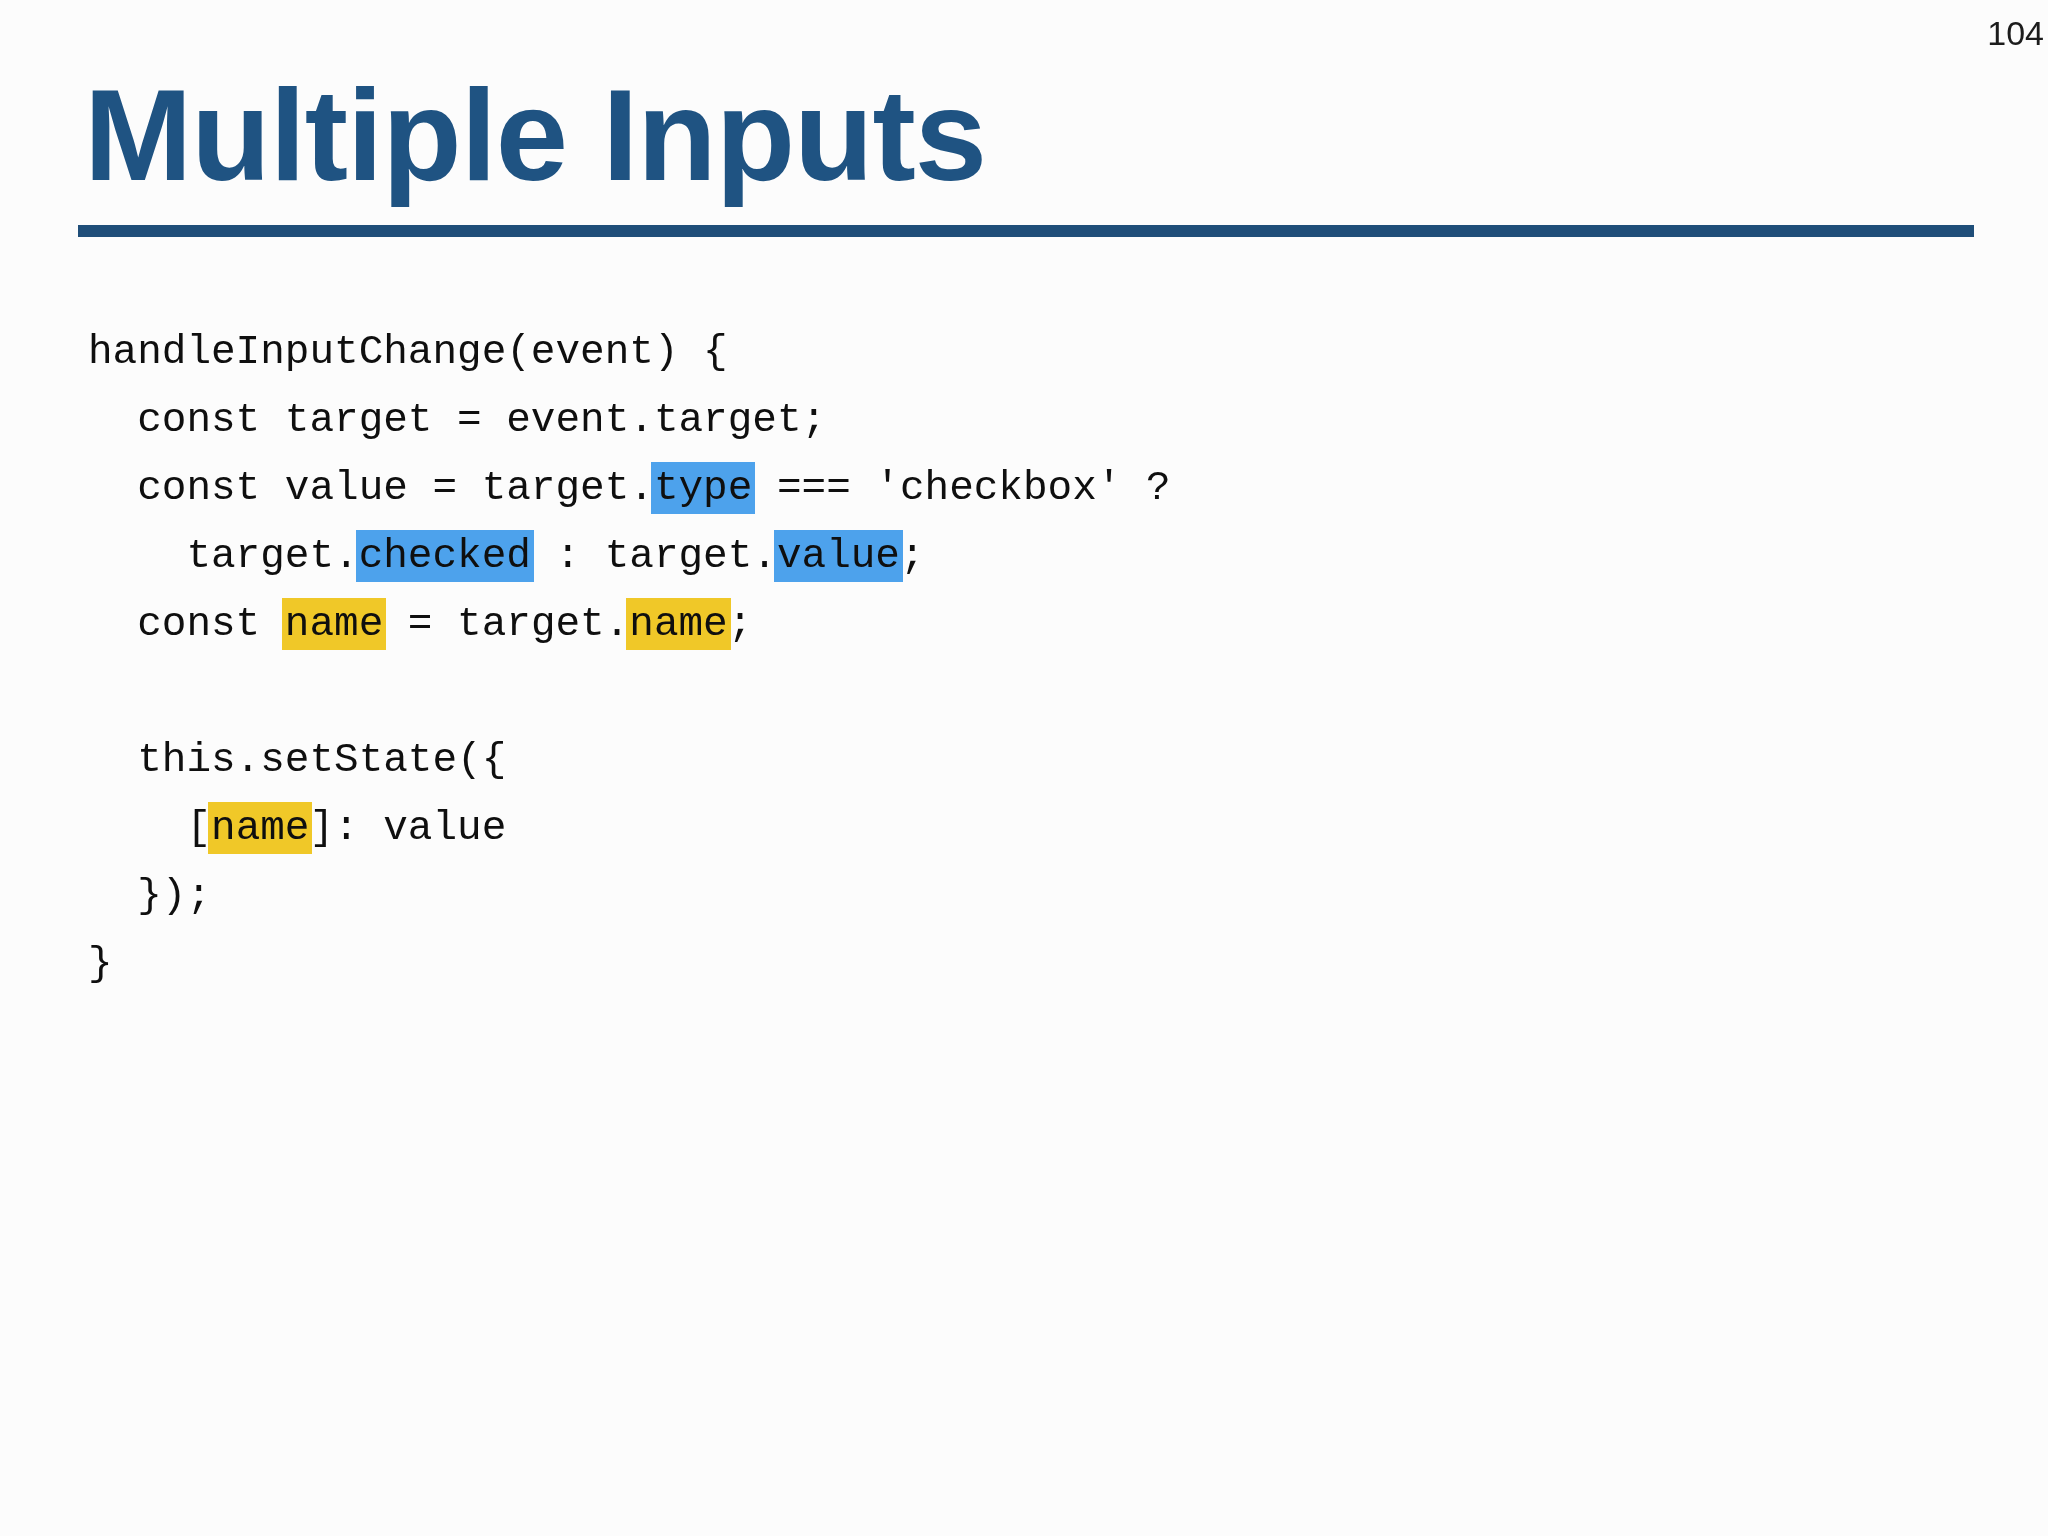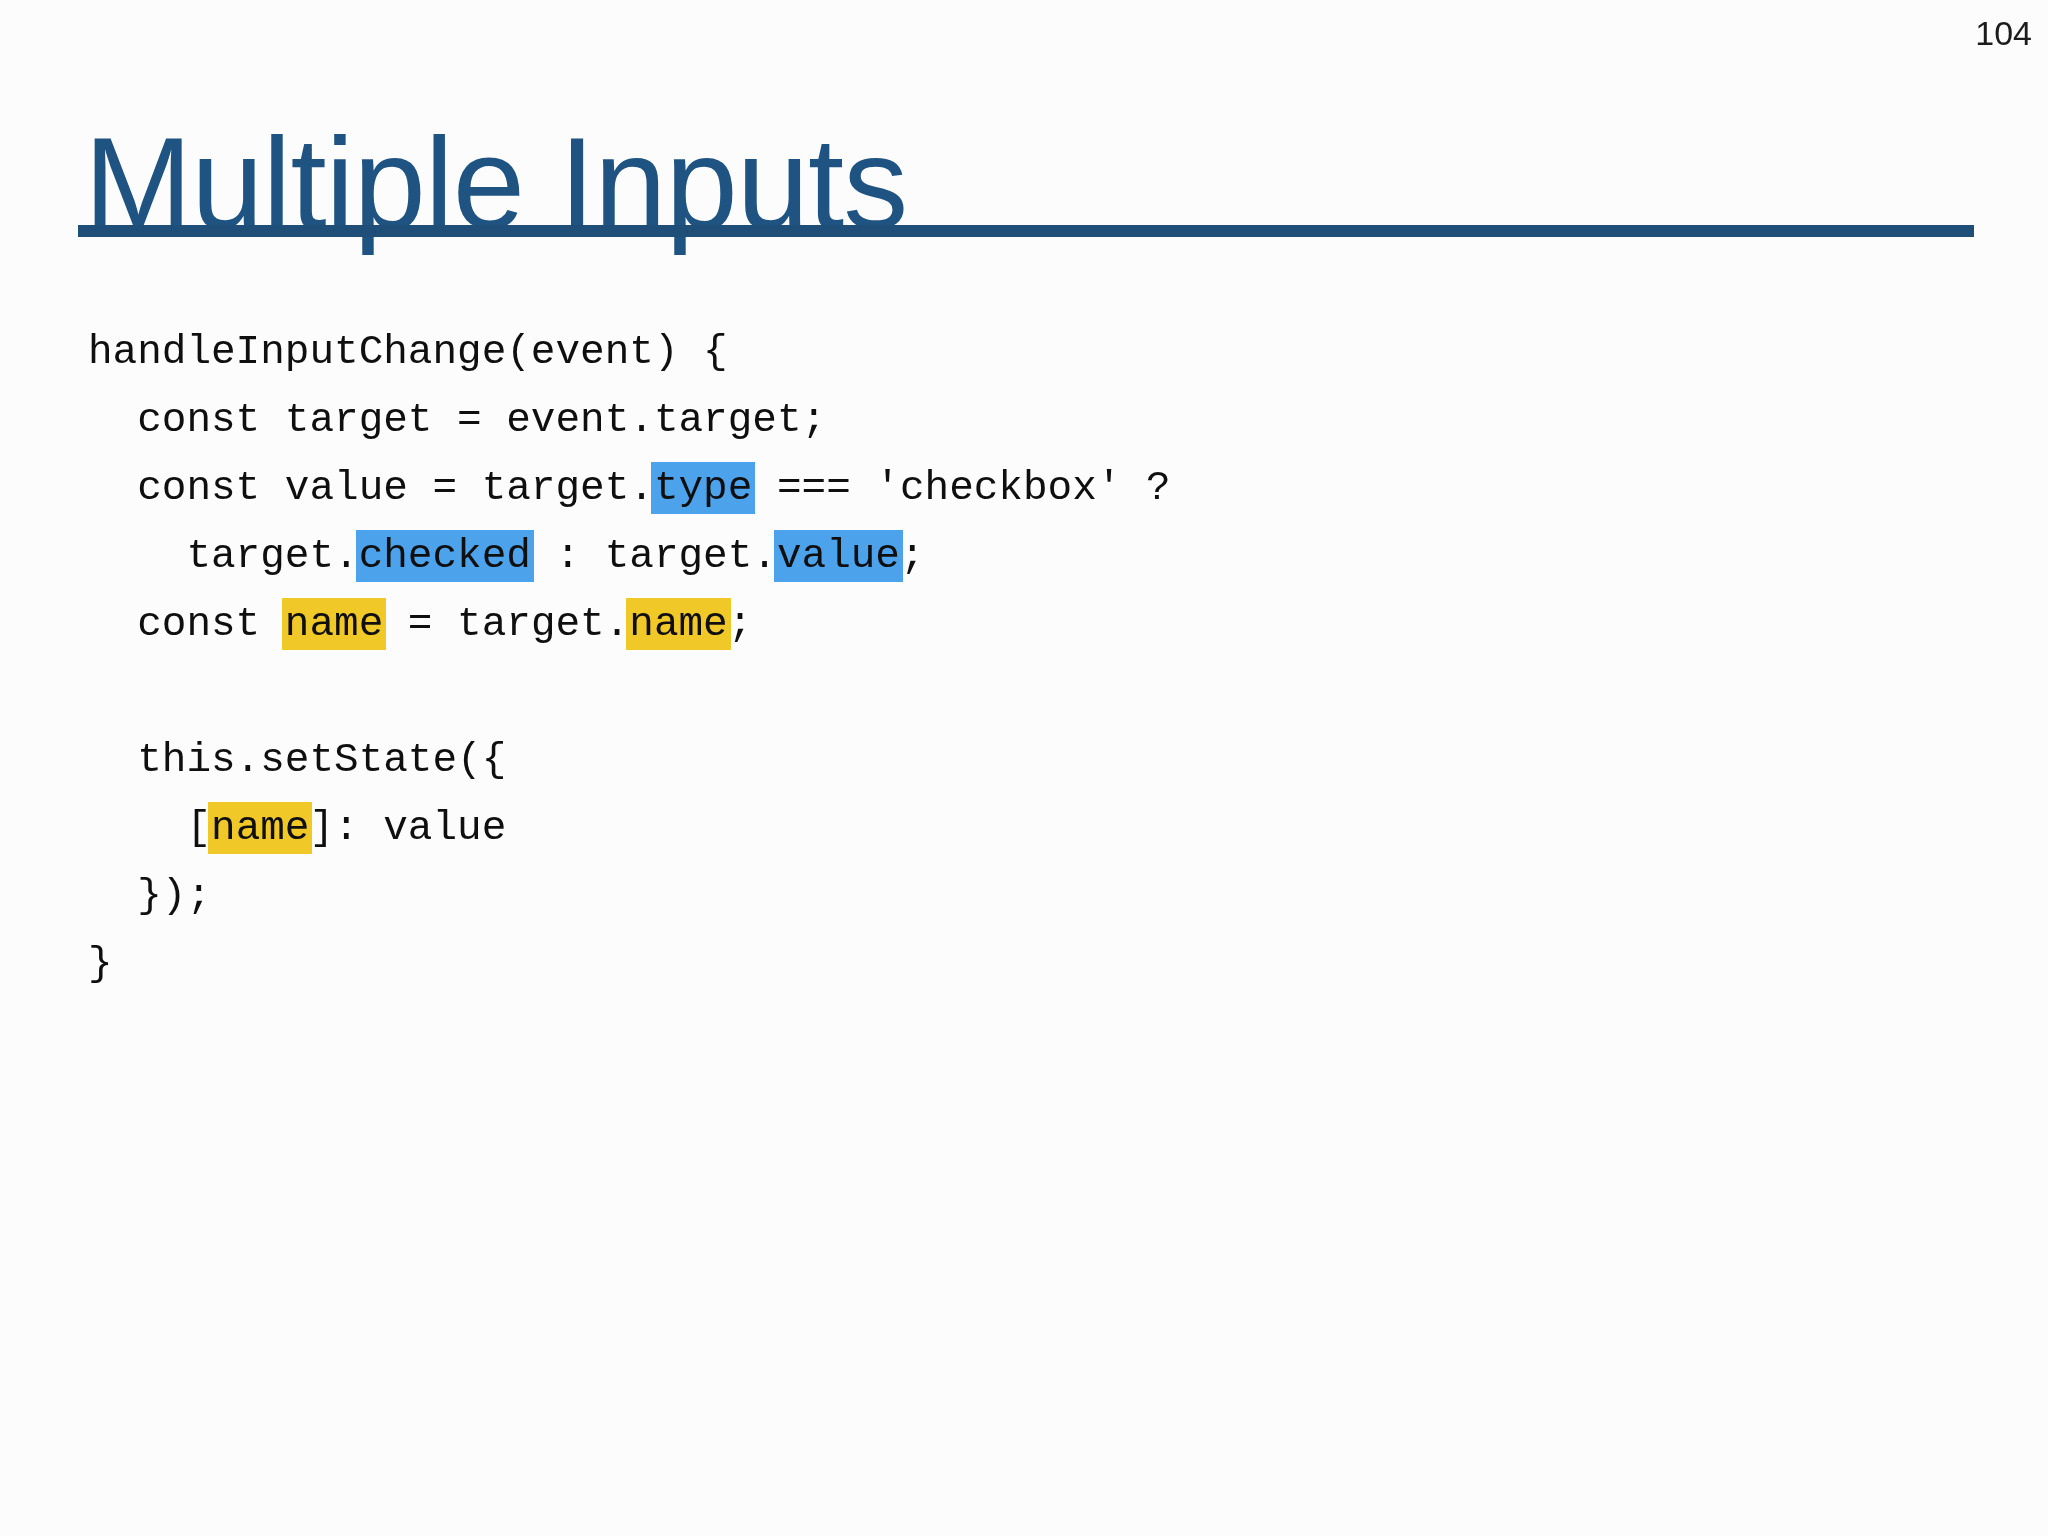--- a/index.html
+++ b/index.html
@@ -10,36 +10,35 @@
     width: 2048px;
     height: 1536px;
     position: relative;
     overflow: hidden;
     background: var(--bg, #FCFCFC);
     font-family: "Liberation Sans", sans-serif;
   }
   .page-number {
     position: absolute;
     top: 16px;
-    right: 16px;
+    right: 4px;
     font-size: 34px;
     line-height: 1;
     color: #1c1c1c;
   }
   .slide-title {
     position: absolute;
     left: 84px;
     top: 70px;
     font-size: 130px;
-    font-weight: 400;
+    font-weight: 700;
     line-height: 1;
     letter-spacing: -1px;
     color: var(--title-blue, #1F5382);
     white-space: nowrap;
-    margin-top: 48px;
   }
   .title-rule {
     position: absolute;
     left: 78px;
     top: 225px;
     width: 1896px;
     height: 12px;
     background: var(--rule-blue, #1F4E79);
   }
   .code-block {

